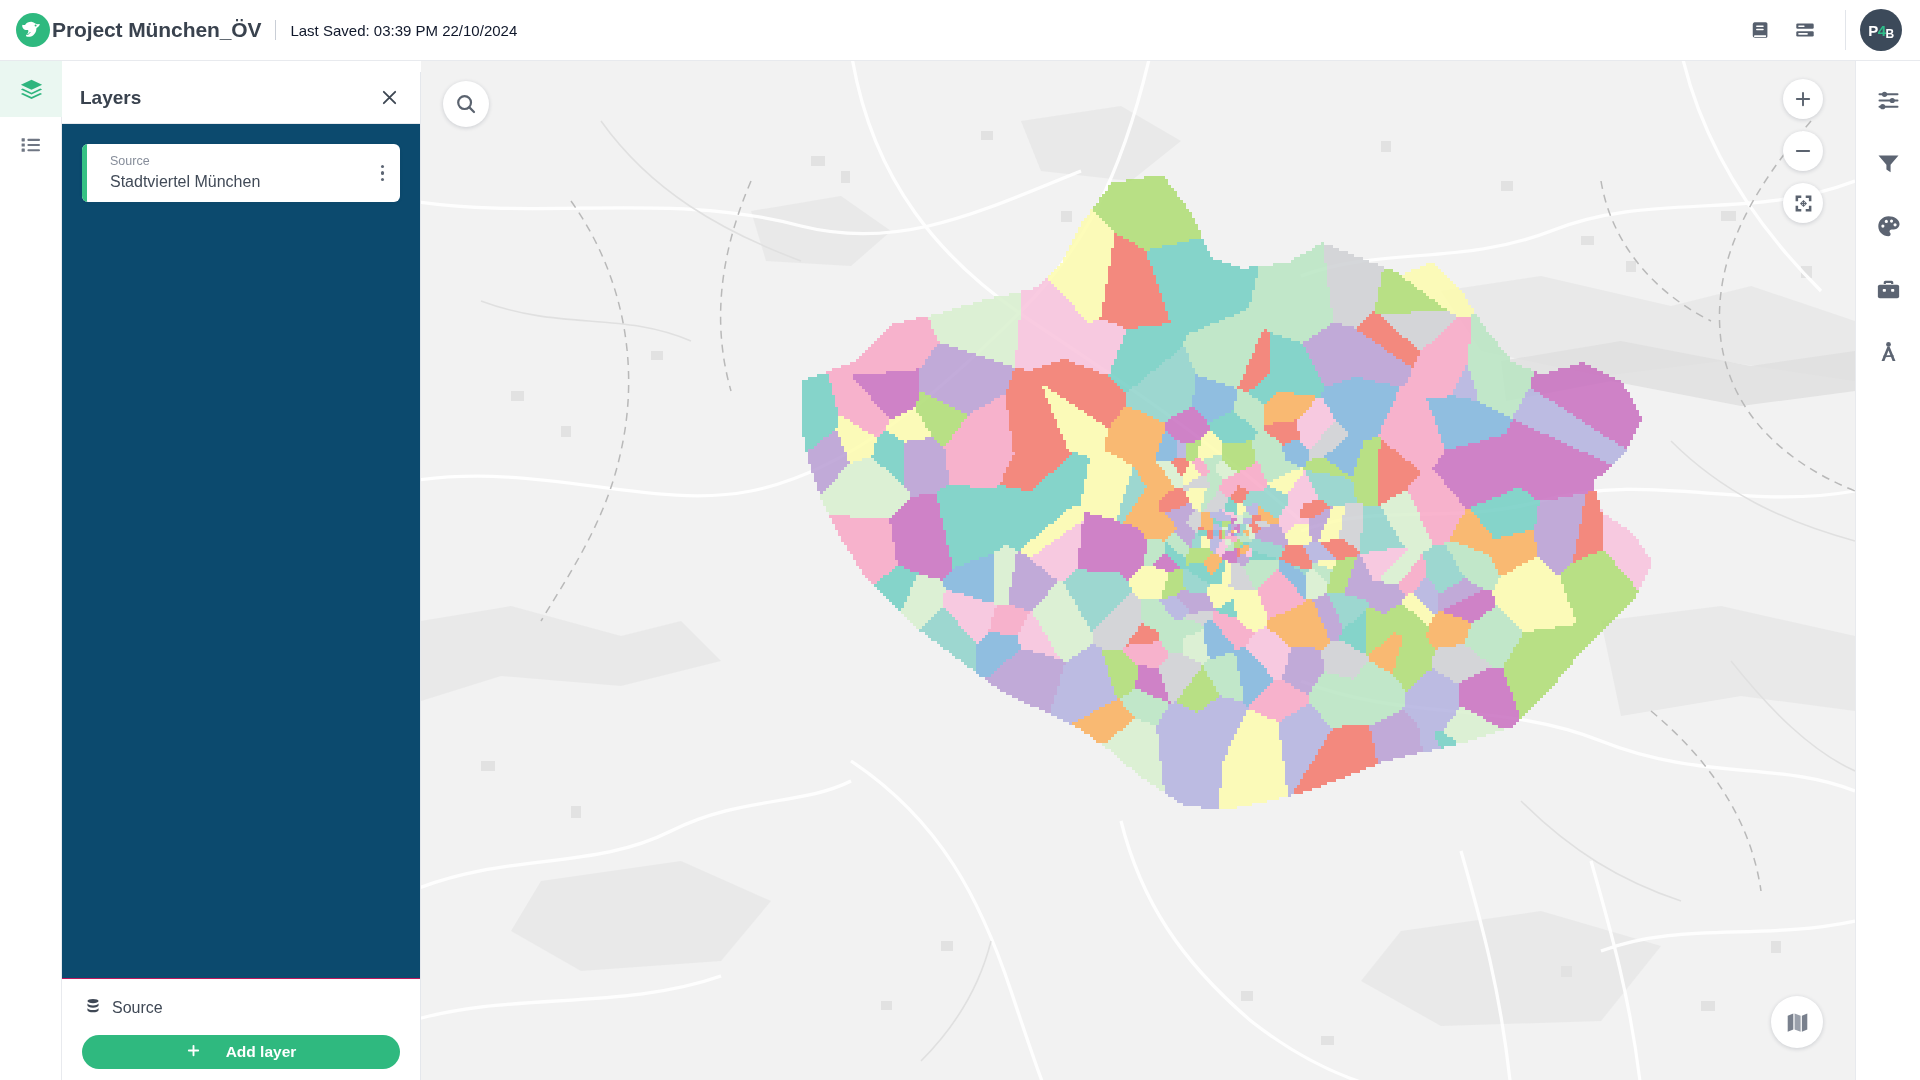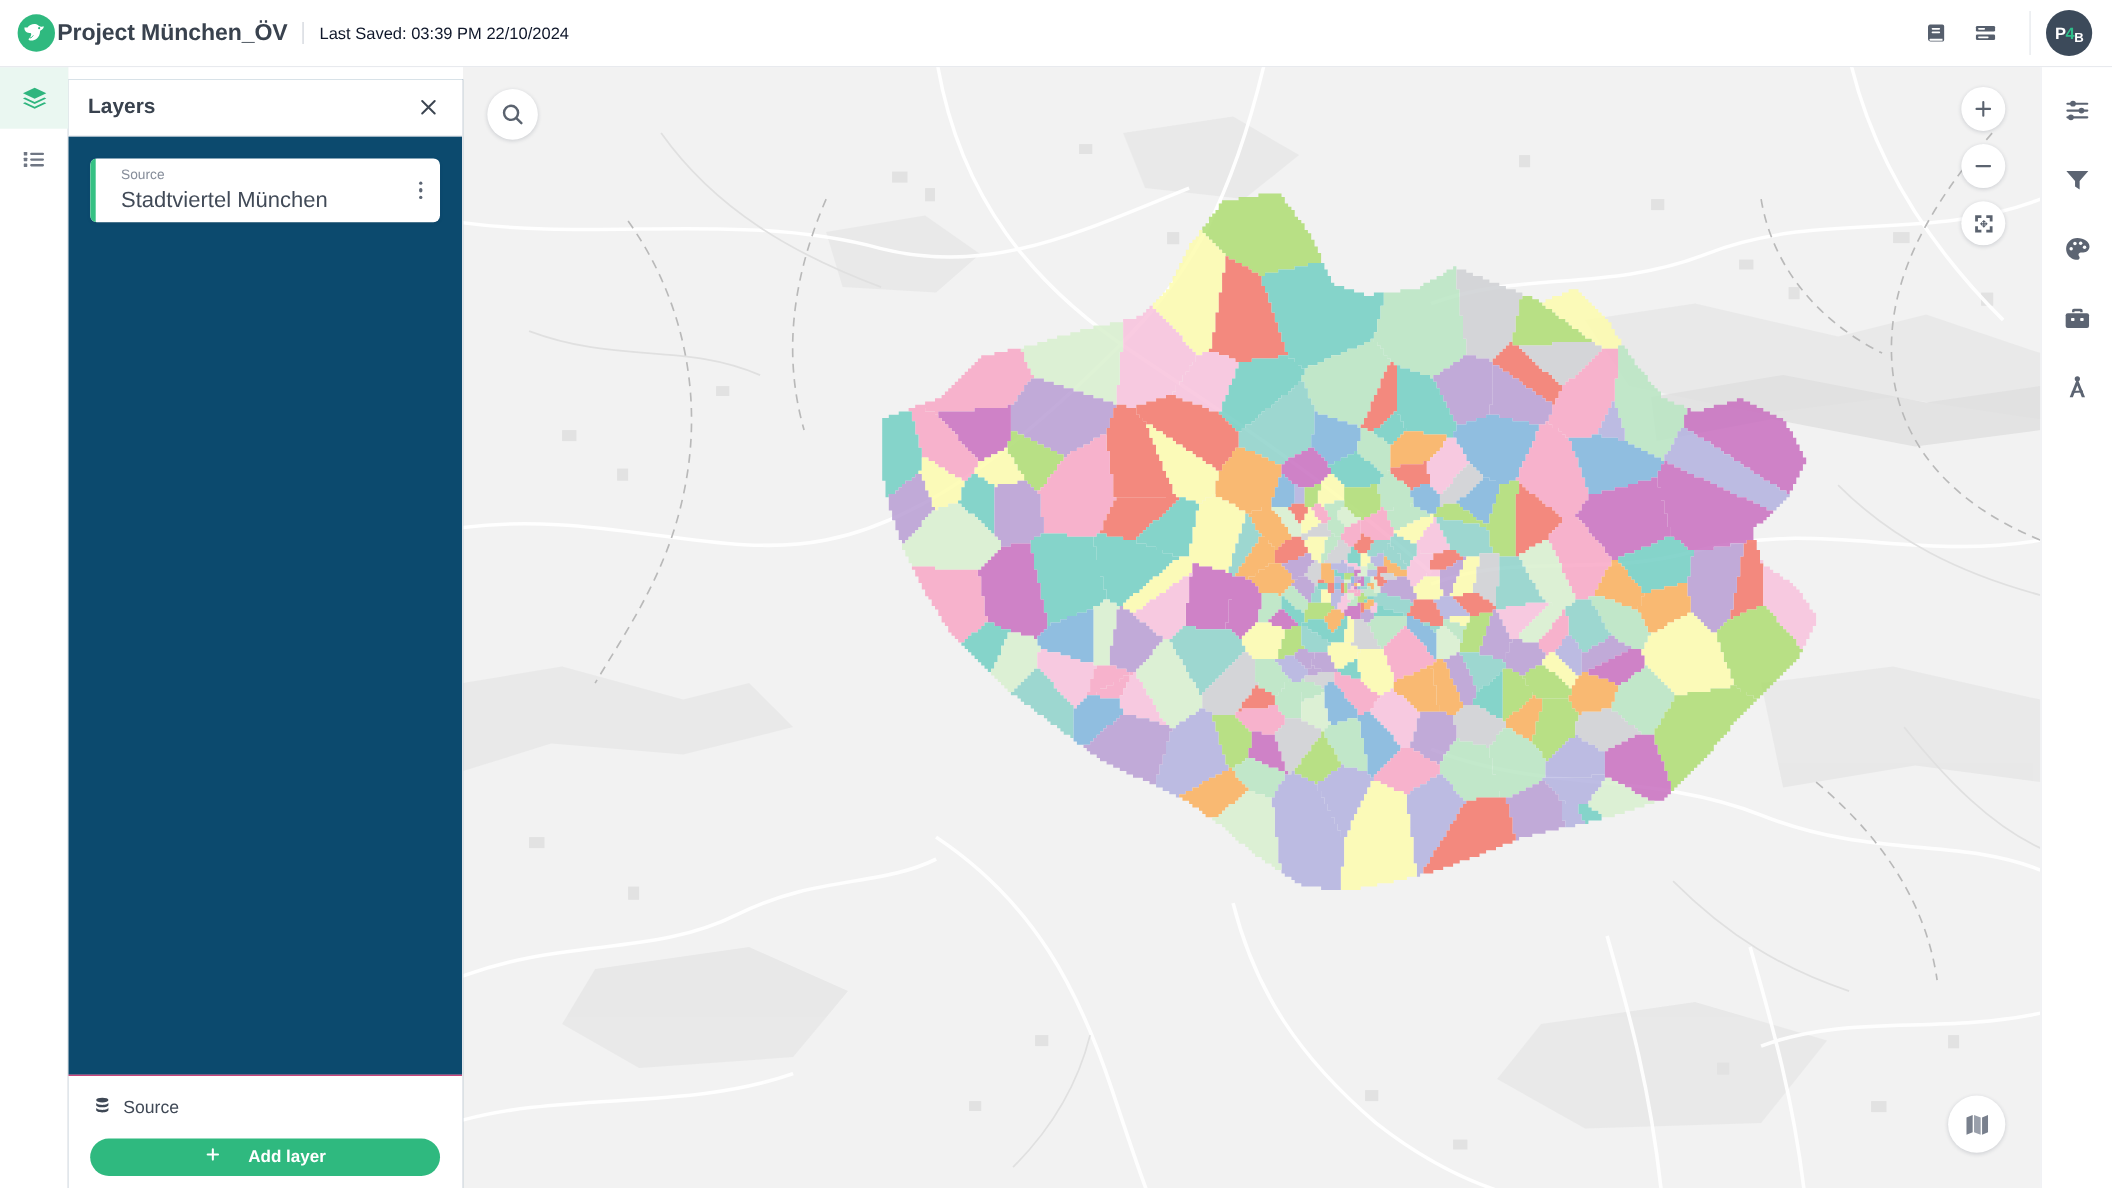--- a/index.html
+++ b/index.html
@@ -87,21 +87,21 @@
     border-radius: 6px;
     height: 58px;
     display: flex; align-items: center;
     box-shadow: 0 1px 3px rgba(40,50,70,0.10);
     overflow: hidden;
     cursor: pointer;
   }
   .layer-accent { position:absolute; left:0; top:0; width:5px; height:100%; background:#35c183; }
   .layer-text { padding-left: 28px; display:flex; flex-direction:column; gap:3px; }
   .layer-kind { font-size: 12.5px; color: #868d9a; line-height: 1.2; }
-  .layer-name { font-size: 20px; color: #414a57; line-height: 1.2; }
+  .layer-name { font-size: 16px; color: #414a57; line-height: 1.2; }
   .layer-menu { margin-left:auto; padding-right: 16px; display:flex; flex-direction:column; gap:3px; cursor:pointer; }
   .layer-menu i { width:3.5px; height:3.5px; border-radius:50%; background:#5d6674; display:block; }
 
   .panel-foot {
     background: #ffffff;
     padding: 18px 20px 22px 20px;
     border-top: 1px solid #be185d;
   }
   .source-row { display:flex; align-items:center; gap:10px; margin-bottom: 16px; padding-left: 2px; }
   .source-label { font-size: 16px; color: #3f4855; font-weight: 500; }

